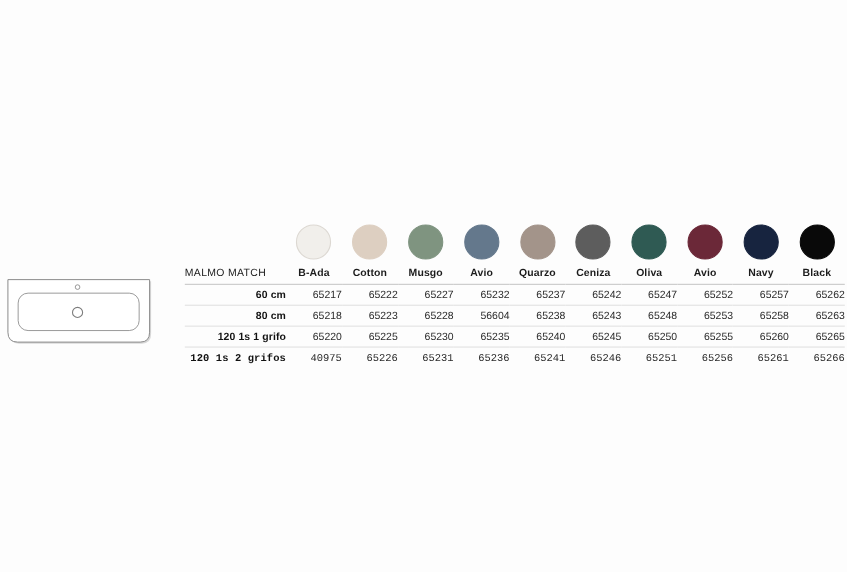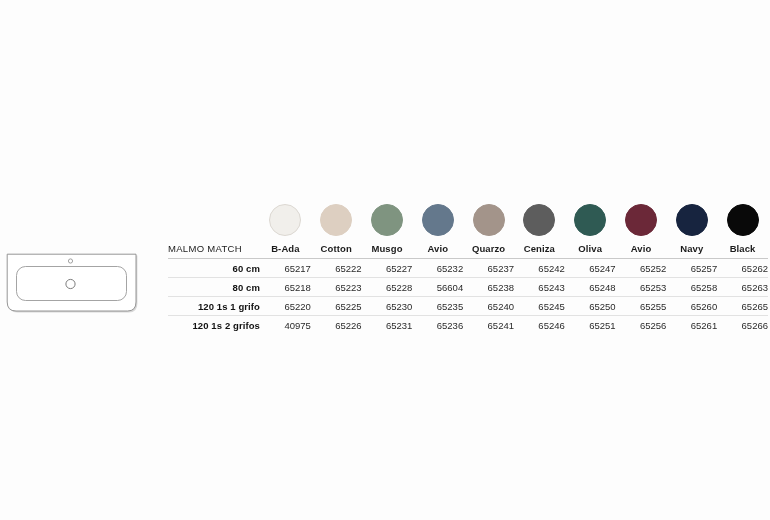--- a/index.html
+++ b/index.html
@@ -92,20 +92,21 @@
     white-space: nowrap;
   }
   tr.data-row td.row-label {
     text-align: right;
     font-weight: bold;
     color: #121212;
     letter-spacing: .1px;
   }
   tr.data-row.last-row td {
     border-bottom: none;
+    font-family: Liberation Mono, monospace;
   }
 </style>
 </head>
 <body style="background: rgb(253, 253, 253);">
 
 <div id="product-figure">
   <svg viewBox="0 0 134 62" xmlns="http://www.w3.org/2000/svg">
 
     <path d="M3.2 2.2 H132 V50 Q132 59 123.5 59 H12 Q3.2 59 3.2 50 Z" fill="#d8d8d8" stroke="none" transform="translate(1.4,1.4)"></path>
 

